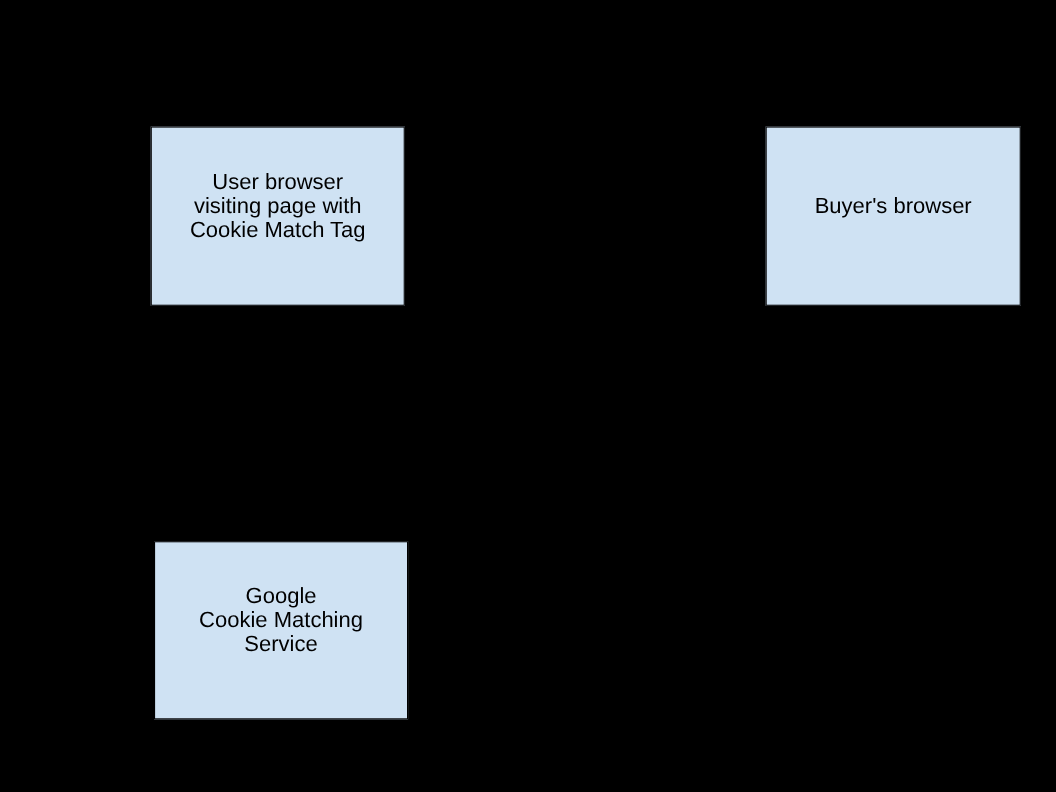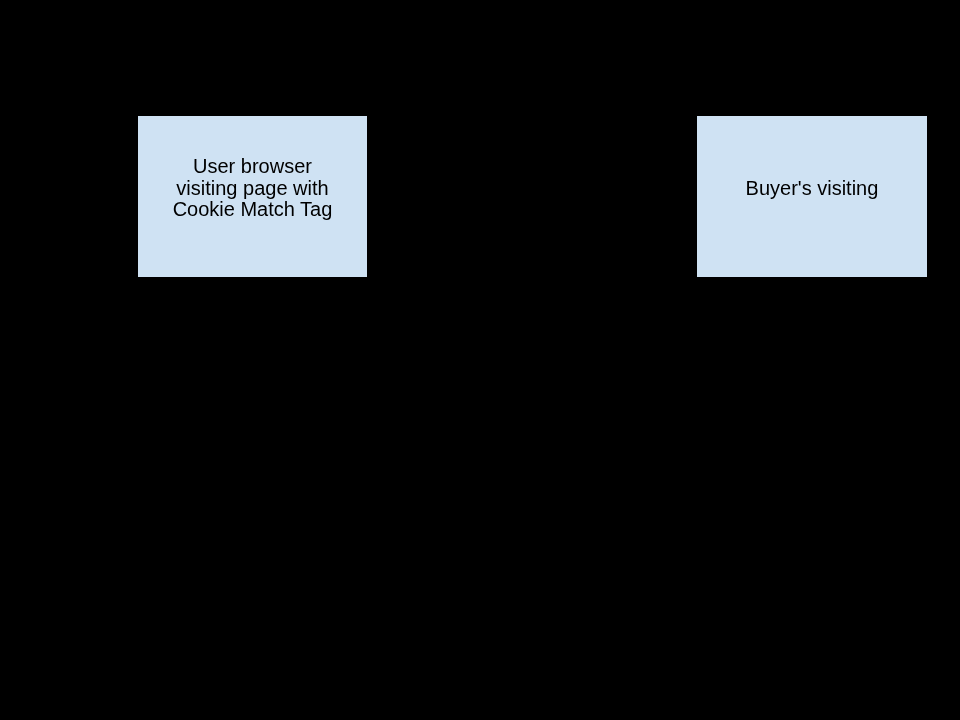--- a/index.html
+++ b/index.html
@@ -60,17 +60,22 @@
 
 <div class="canvas">
 
   <div class="node node--user-browser">
     <span class="label">User browser
 visiting page with
 Cookie Match Tag</span>
   </div>
 
   <div class="node node--buyers-service">
-    <span class="label">Buyer's visiting</span>
+    <span class="label">Buyer's browser</span>
   </div>
 
+  <div class="node node--google-cms">
+    <span class="label">Google
+Cookie Matching
+Service</span>
+  </div>
 
 </div>
 
 </body></html>

